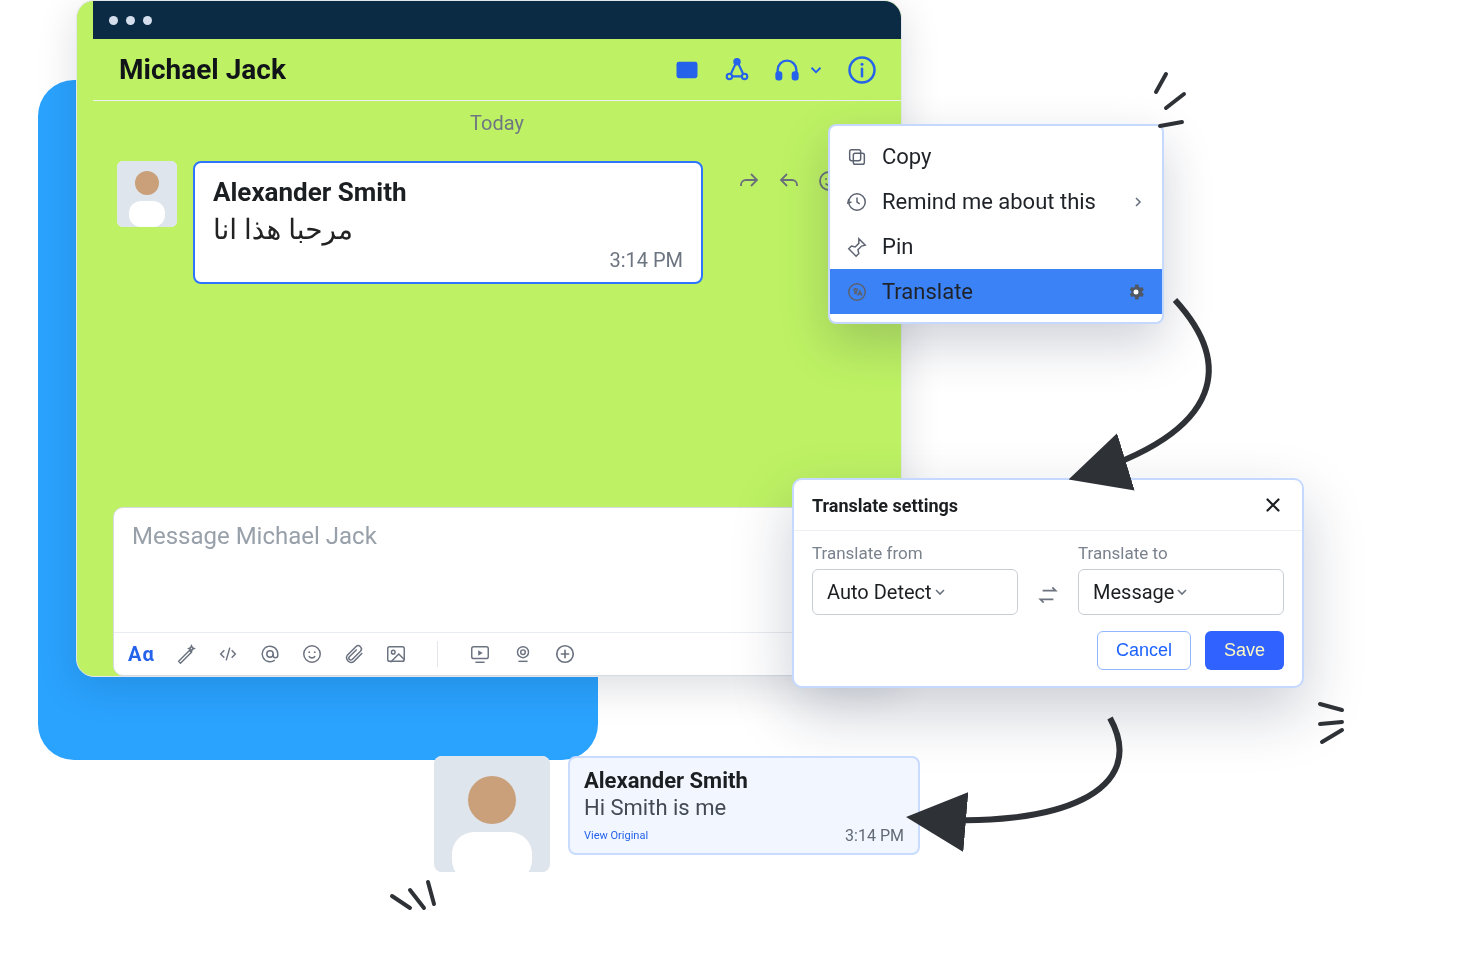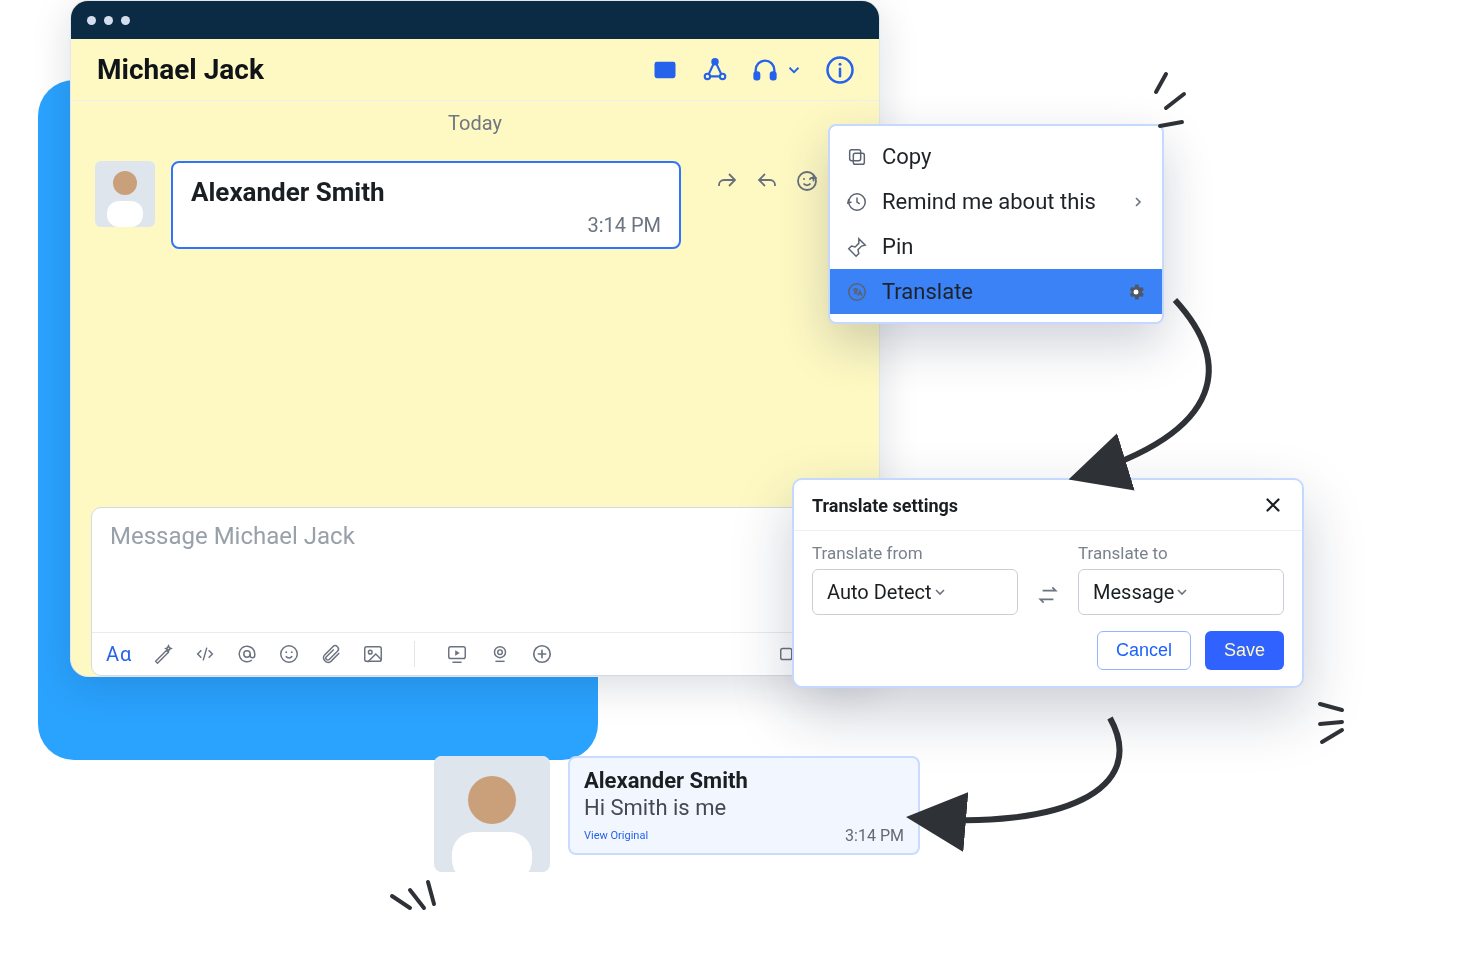--- a/index.html
+++ b/index.html
@@ -10,24 +10,24 @@
     --blue-50:#eff6ff;
     --line:#d6dae0;
     --menu-border:#c5d9ff;
     --bg:#f4f6f9;
   }
   html,body{margin:0;padding:0;background:#fff;font-family:-apple-system,BlinkMacSystemFont,'Segoe UI',Roboto,Helvetica,Arial,sans-serif;color:var(--ink)}
   svg{display:block}
   .stage{position:relative;width:1462px;height:967px}
   .blue-backdrop{position:absolute;left:38px;top:80px;width:560px;height:680px;background:#2aa3ff;border-radius:36px;}
   .chat{
-    position:absolute;left:70px;top:0;width:808px;height:675px;
-    border-radius:18px;background:#fef9c3;overflow:hidden;
+    position:absolute;left:76px;top:0;width:808px;height:675px;
+    border-radius:18px;background:#bef264;overflow:hidden;
     border:1px solid #e3e6ea;box-shadow:0 10px 40px rgba(10,20,40,.14);
-    display:flex;flex-direction:column;
+    display:flex;flex-direction:column;padding-left:16px;
   }
   .titlebar{height:38px;background:#0b2b44;display:flex;align-items:center;padding:0 16px;gap:8px}
   .dot{width:9px;height:9px;border-radius:50%;background:#eaf2ff;opacity:.9}
   .chat-header{display:flex;align-items:center;justify-content:space-between;padding:14px 24px 14px 26px;border-bottom:1px solid #edf0f3}
   .chat-title{font-size:28px;font-weight:700;color:#101317}
   .hdr-actions{display:flex;align-items:center;gap:22px;color:var(--blue)}
   .hdr-actions .grp{display:flex;align-items:center;gap:6px}
   .day-sep{color:#6f7782;font-size:20px;text-align:center;padding:10px 0 6px}
   .msgs{flex:1;overflow:hidden;padding:20px 24px 10px 24px}
   .row{display:flex;align-items:flex-start;gap:16px}
@@ -37,21 +37,21 @@
     border:2px solid #2f74ff;border-radius:8px;background:#fff;padding:14px 18px 10px 18px;min-width:470px;
   }
   .sender{font-weight:700;font-size:26px;margin-bottom:6px}
   .body-ar{font-size:28px;direction:rtl;text-align:left;color:#222}
   .time{color:#6c7480;font-size:20px;text-align:right;margin-top:2px}
   .msg-actions{display:flex;gap:16px;color:#6a707b;margin-left:18px;margin-top:8px}
   .composer{margin:10px 20px 0 20px;border:1px solid var(--line);border-radius:10px;overflow:hidden;background:#fff}
   .composer .input{padding:14px 18px;color:#98a0aa;font-size:24px;height:96px}
   .composer .toolbar{display:flex;align-items:center;justify-content:space-between;border-top:1px solid #e8ebef;padding:8px 14px}
   .tbl{display:flex;align-items:center;gap:20px;color:#6b7280}
-  .tbl .text-aa{color:#2563eb;font-weight:400;font-size:20px;letter-spacing:1px}
+  .tbl .text-aa{color:#2563eb;font-weight:700;font-size:20px;letter-spacing:1px}
   .vdiv{width:1px;height:26px;background:#e2e6ec;margin:0 10px}
   .right-actions{display:flex;align-items:center;gap:20px;color:#6b7280}
 
   
   .menu{
     position:absolute;left:828px;top:124px;width:332px;background:#fff;
     border:2px solid var(--menu-border);border-radius:8px;box-shadow:0 20px 50px rgba(18,30,66,.20);
     padding:8px 0;
   }
   .menu-item{display:flex;align-items:center;gap:14px;padding:10px 16px;font-size:22px;color:#1f2328}
@@ -159,20 +159,21 @@
 
           <svg viewBox="0 0 60 66">
               <rect width="60" height="66" fill="#dfe5ec"></rect>
               <circle cx="30" cy="22" r="12" fill="#c9a07a"></circle>
               <rect x="12" y="40" width="36" height="26" rx="12" fill="#ffffff"></rect>
               <rect x="0" y="0" width="60" height="66" fill="url(#g)" opacity="0"></rect>
             </svg>
         </div>
         <div class="bubble" data-interactable="true">
           <div class="sender" data-interactable="false">Alexander Smith</div>
+          <div class="body-ar" data-interactable="false">مرحبا هذا انا</div>
           <div class="time" data-interactable="false">3:14 PM</div>
         </div>
         <div class="msg-actions" data-interactable="false">
           <span data-interactable="true">
               <svg width="24" height="24" viewBox="0 0 24 24" fill="none" stroke="currentColor" stroke-width="1.8">
                 <path d="M14 5l6 6-6 6M20 11H9a5 5 0 0 0-5 5v1"></path>
               </svg>
             </span>
           <span data-interactable="true">
               <svg width="24" height="24" viewBox="0 0 24 24" fill="none" stroke="currentColor" stroke-width="1.8">

